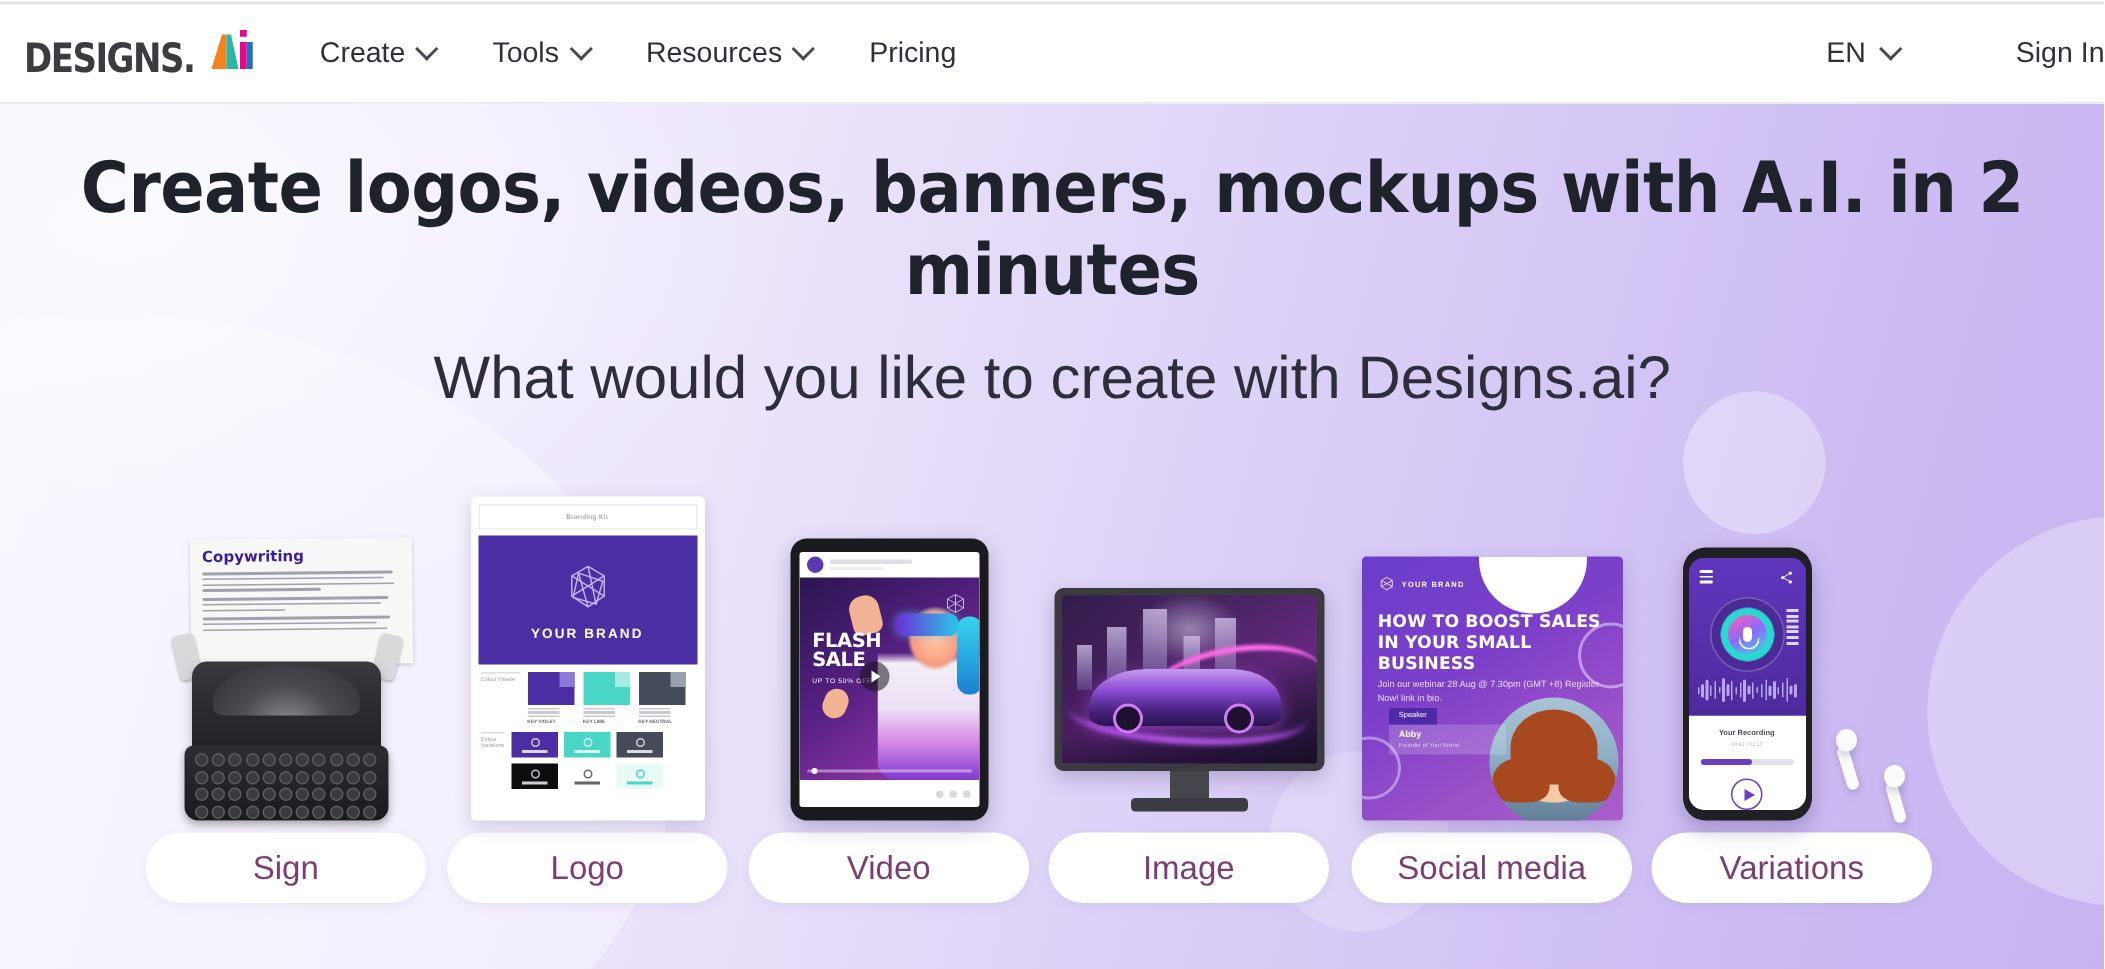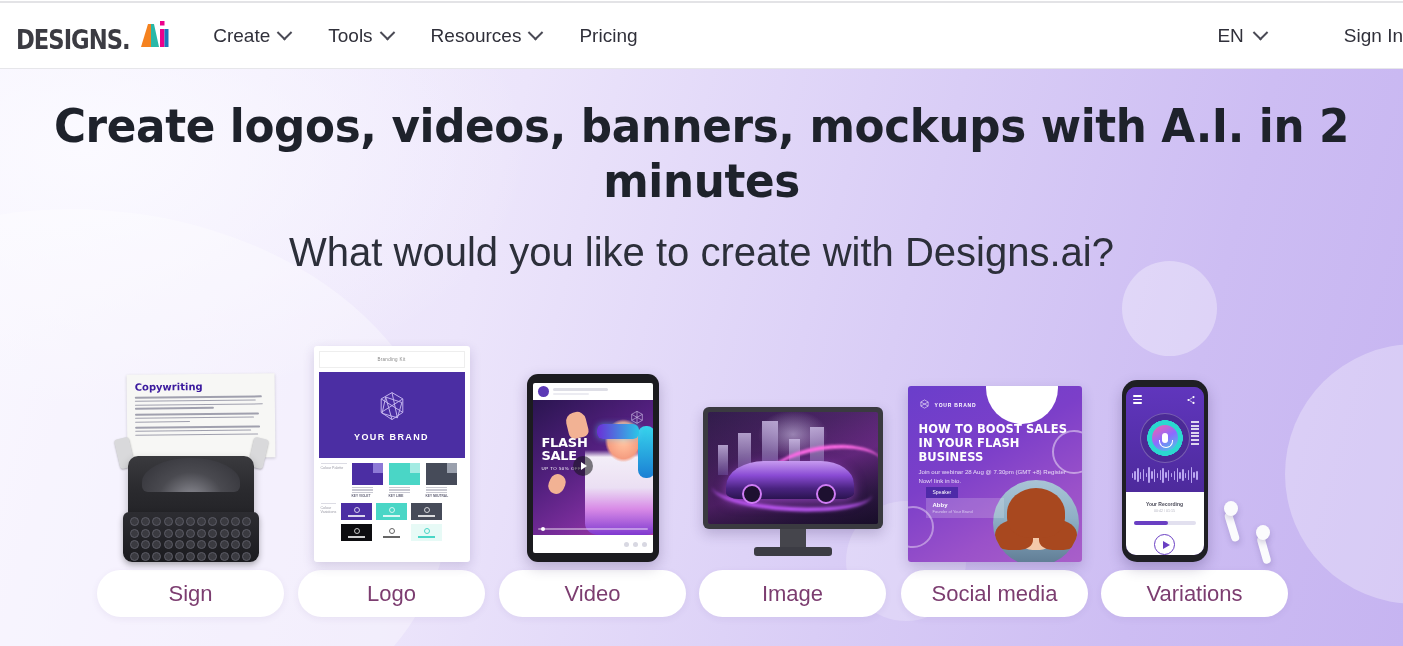--- a/index.html
+++ b/index.html
@@ -158,21 +158,21 @@
     top: 161px; left: 0; width: 1403px;
     text-align: center;
     font-size: 40px;
     color: #2c2f3a;
     font-weight: 400;
   }
 
   
   .cards {
     position: absolute;
-    left: 97px; top: 200px;
+    left: 97px; top: 185px;
     width: 1210px; height: 377px;
   }
   .card {
     position: absolute;
     bottom: 29px;
     display: flex;
     flex-direction: column;
     align-items: center;
     cursor: pointer;
   }
@@ -681,21 +681,21 @@
               <div class="soc-c3"></div>
             <div class="soc-brand">
               <svg width="11" height="11" viewBox="0 0 24 24">
                 <g fill="none" stroke="#fff" stroke-width="1.2">
                     <polygon points="12,2 20,6.5 20,15.5 12,20 4,15.5 4,6.5"></polygon>
                     <path d="M4 6.5 L20 15.5 M20 6.5 L4 15.5"></path>
                   </g>
               </svg>
               <span>YOUR BRAND</span>
             </div>
-            <div class="soc-h">HOW TO BOOST SALES IN YOUR FLASH BUSINESS</div>
+            <div class="soc-h">HOW TO BOOST SALES IN YOUR SMALL BUSINESS</div>
             <div class="soc-p">Join our webinar 28 Aug @ 7.30pm (GMT +8) Register Now! link in bio.</div>
             <div class="soc-face"></div>
             <div class="soc-sp">
               <div class="soc-sp-t">Speaker</div>
               <div class="soc-sp-b">
                 <b>Abby</b>
                 <i>Founder of Your Brand</i>
               </div>
             </div>
           </div>

